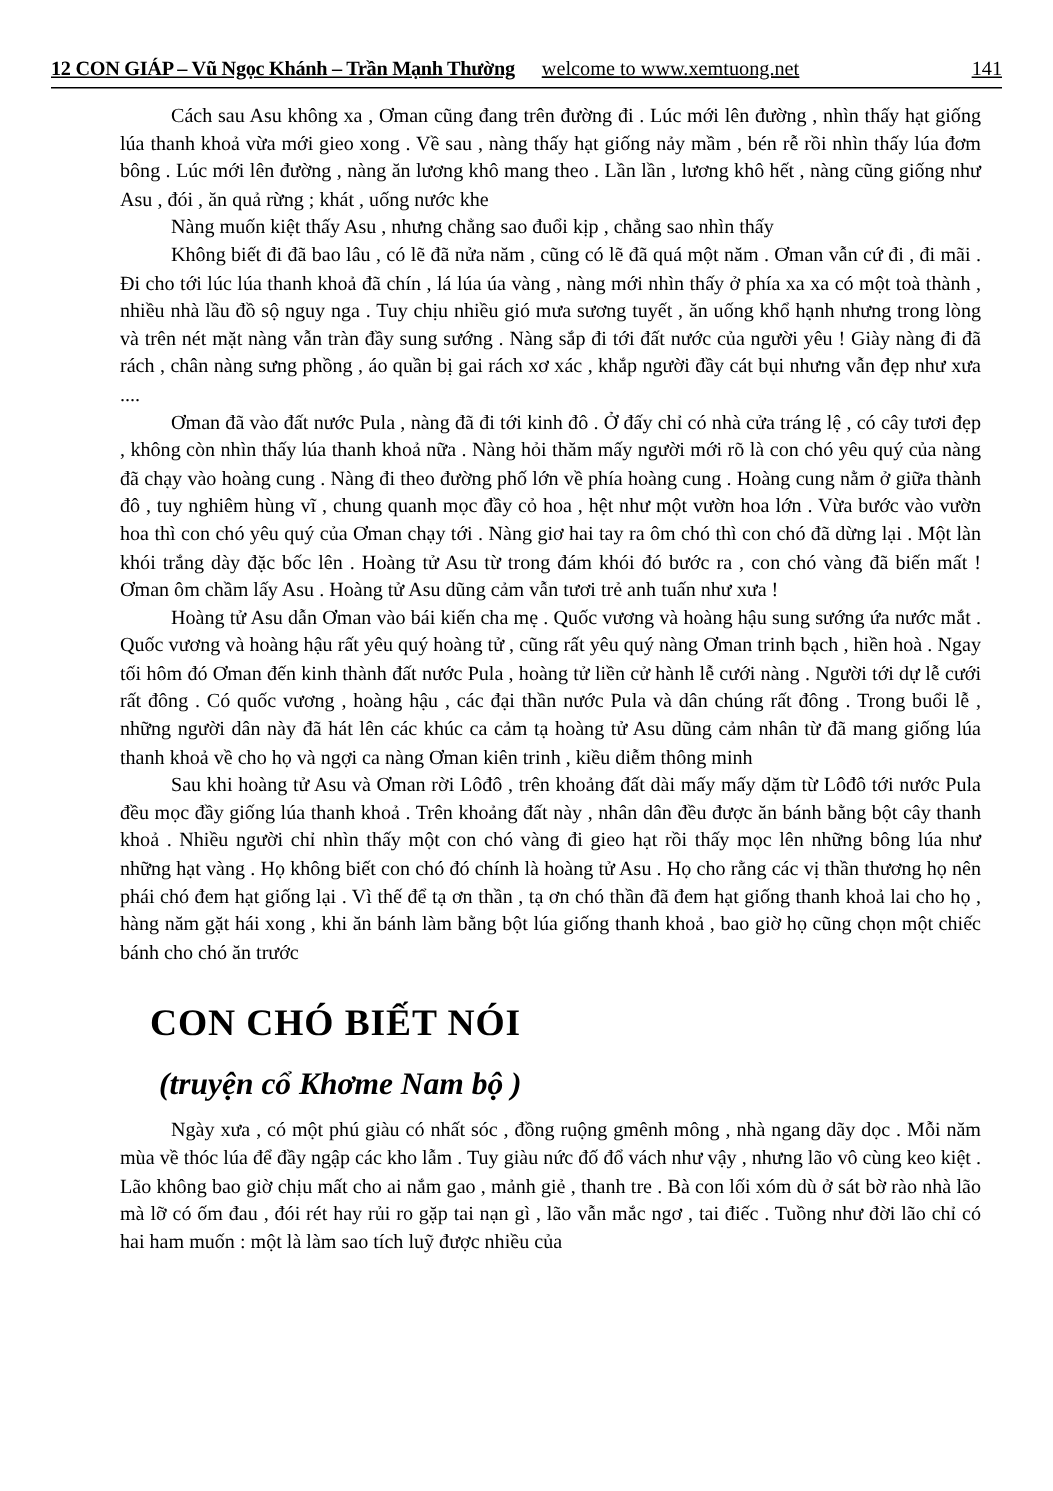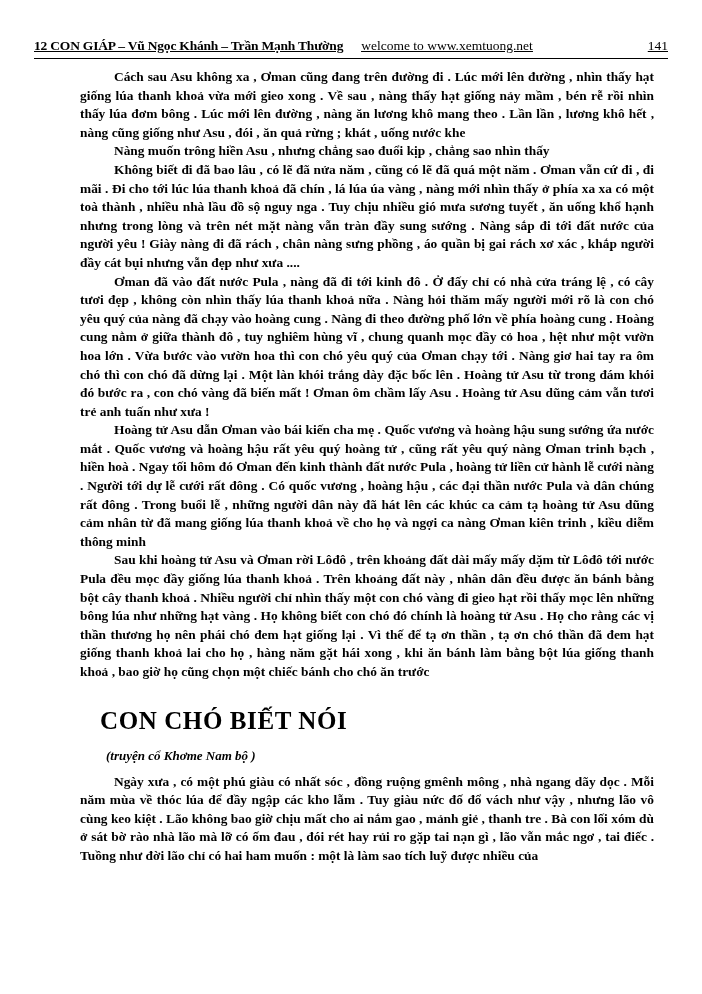--- a/index.html
+++ b/index.html
@@ -55,41 +55,40 @@
     margin: 4px 0 0 0;
     width: 100%;
   }
   
   .body-text {
     margin-top: 9px;
     padding: 0 14px 0 46px;
     font-size: 13.4px;
     line-height: 18.6px;
     text-align: justify;
-    font-weight: bold;
   }
   .body-text p {
     margin: 0;
     text-indent: 34px;
   }
   
   .title-block {
     margin-top: 22px;
     padding-left: 66px;
   }
   .doc-title {
     font-size: 25px;
     font-weight: bold;
     letter-spacing: 0.6px;
     line-height: 34px;
     margin: 0;
   }
   .doc-subtitle {
     margin: 10px 0 0 6px;
-    font-size: 13px;
+    font-size: 21px;
     font-weight: bold;
     font-style: italic;
   }
   .after-title {
   }
 </style>
 </head>
 <body>
 
 <div class="page">
@@ -98,21 +97,21 @@
     <span class="header-left">12 CON GIÁP – Vũ Ngọc Khánh – Trần Mạnh Thường</span>
     <span class="header-center">
       <span class="link">welcome to www.xemtuong.net</span>
     </span>
     <span class="header-right">141</span>
   </div>
   <hr class="header-rule">
 
   <div class="body-text">
     <p>Cách sau Asu không xa , Ơman cũng đang trên đường đi . Lúc mới lên đường , nhìn thấy hạt giống lúa thanh khoả vừa mới gieo xong . Về sau , nàng thấy hạt giống nảy mầm , bén rễ rồi nhìn thấy lúa đơm bông . Lúc mới lên đường , nàng ăn lương khô mang theo . Lần lần , lương khô hết , nàng cũng giống như Asu , đói , ăn quả rừng ; khát , uống nước khe</p>
-    <p>Nàng muốn trông hiền Asu , nhưng chẳng sao đuổi kịp , chẳng sao nhìn thấy</p>
+    <p>Nàng muốn kiệt thấy Asu , nhưng chẳng sao đuổi kịp , chẳng sao nhìn thấy</p>
     <p>Không biết đi đã bao lâu , có lẽ đã nửa năm , cũng có lẽ đã quá một năm . Ơman vẫn cứ đi , đi mãi . Đi cho tới lúc lúa thanh khoả đã chín , lá lúa úa vàng , nàng mới nhìn thấy ở phía xa xa có một toà thành , nhiều nhà lầu đồ sộ nguy nga . Tuy chịu nhiều gió mưa sương tuyết , ăn uống khổ hạnh nhưng trong lòng và trên nét mặt nàng vẫn tràn đầy sung sướng . Nàng sắp đi tới đất nước của người yêu ! Giày nàng đi đã rách , chân nàng sưng phồng , áo quần bị gai rách xơ xác , khắp người đầy cát bụi nhưng vẫn đẹp như xưa ....</p>
     <p>Ơman đã vào đất nước Pula , nàng đã đi tới kinh đô . Ở đấy chỉ có nhà cửa tráng lệ , có cây tươi đẹp , không còn nhìn thấy lúa thanh khoả nữa . Nàng hỏi thăm mấy người mới rõ là con chó yêu quý của nàng đã chạy vào hoàng cung . Nàng đi theo đường phố lớn về phía hoàng cung . Hoàng cung nằm ở giữa thành đô , tuy nghiêm hùng vĩ , chung quanh mọc đầy cỏ hoa , hệt như một vườn hoa lớn . Vừa bước vào vườn hoa thì con chó yêu quý của Ơman chạy tới . Nàng giơ hai tay ra ôm chó thì con chó đã dừng lại . Một làn khói trắng dày đặc bốc lên . Hoàng tử Asu từ trong đám khói đó bước ra , con chó vàng đã biến mất ! Ơman ôm chầm lấy Asu . Hoàng tử Asu dũng cảm vẫn tươi trẻ anh tuấn như xưa !</p>
     <p>Hoàng tử Asu dẫn Ơman vào bái kiến cha mẹ . Quốc vương và hoàng hậu sung sướng ứa nước mắt . Quốc vương và hoàng hậu rất yêu quý hoàng tử , cũng rất yêu quý nàng Ơman trinh bạch , hiền hoà . Ngay tối hôm đó Ơman đến kinh thành đất nước Pula , hoàng tử liền cử hành lễ cưới nàng . Người tới dự lễ cưới rất đông . Có quốc vương , hoàng hậu , các đại thần nước Pula và dân chúng rất đông . Trong buổi lễ , những người dân này đã hát lên các khúc ca cảm tạ hoàng tử Asu dũng cảm nhân từ đã mang giống lúa thanh khoả về cho họ và ngợi ca nàng Ơman kiên trinh , kiều diễm thông minh</p>
     <p>Sau khi hoàng tử Asu và Ơman rời Lôđô , trên khoảng đất dài mấy mấy dặm từ Lôđô tới nước Pula đều mọc đầy giống lúa thanh khoả . Trên khoảng đất này , nhân dân đều được ăn bánh bằng bột cây  thanh khoả . Nhiều người chỉ nhìn thấy một con chó vàng đi gieo hạt rồi thấy mọc lên những bông lúa như những hạt vàng . Họ không biết con chó đó chính là hoàng tử Asu . Họ cho rằng các vị thần thương họ nên phái chó đem hạt giống lại . Vì thế để tạ ơn thần , tạ ơn chó thần đã đem hạt giống thanh khoả lai cho họ , hàng năm gặt hái xong , khi ăn bánh làm bằng bột lúa giống thanh khoả , bao giờ họ cũng chọn một chiếc bánh cho chó ăn trước</p>
   </div>
 
   <div class="title-block">
     <h1 class="doc-title">CON CHÓ BIẾT NÓI</h1>
     <div class="doc-subtitle">(truyện cổ  Khơme Nam bộ )</div>
   </div>

